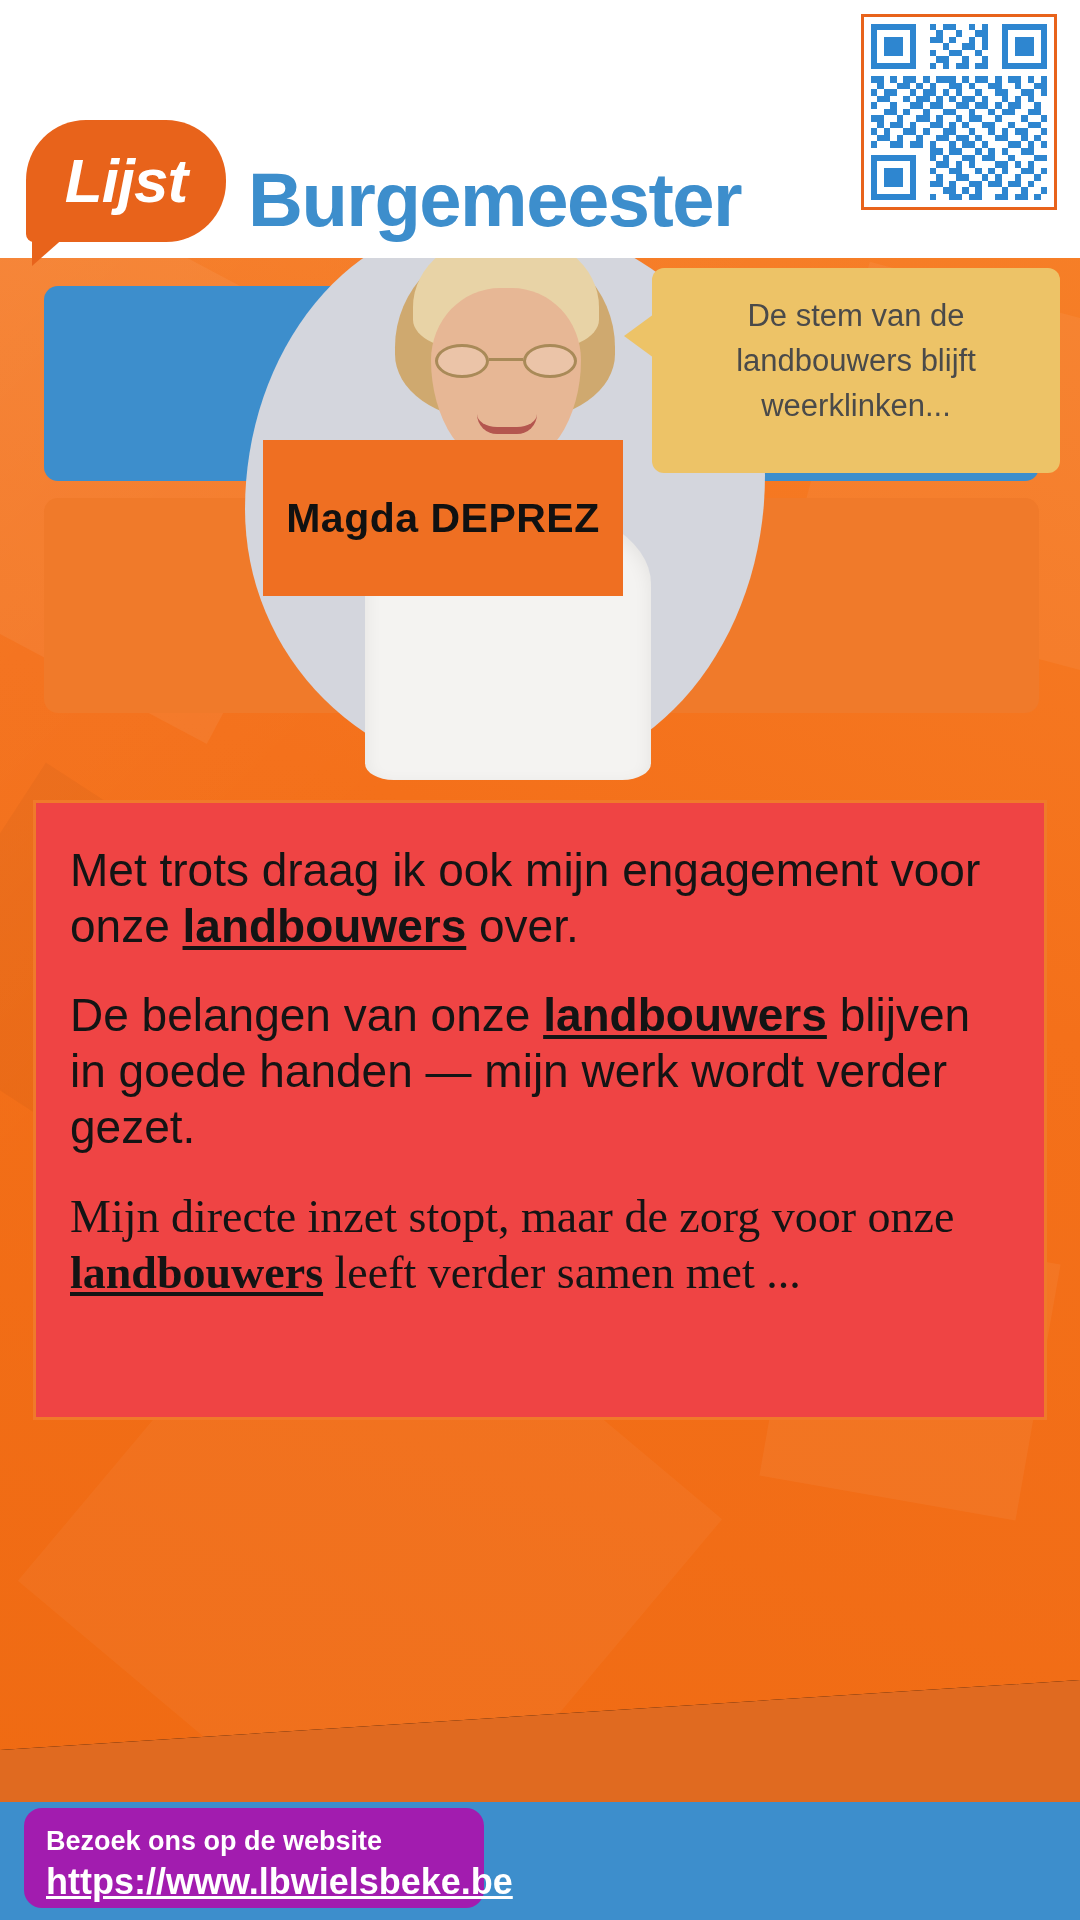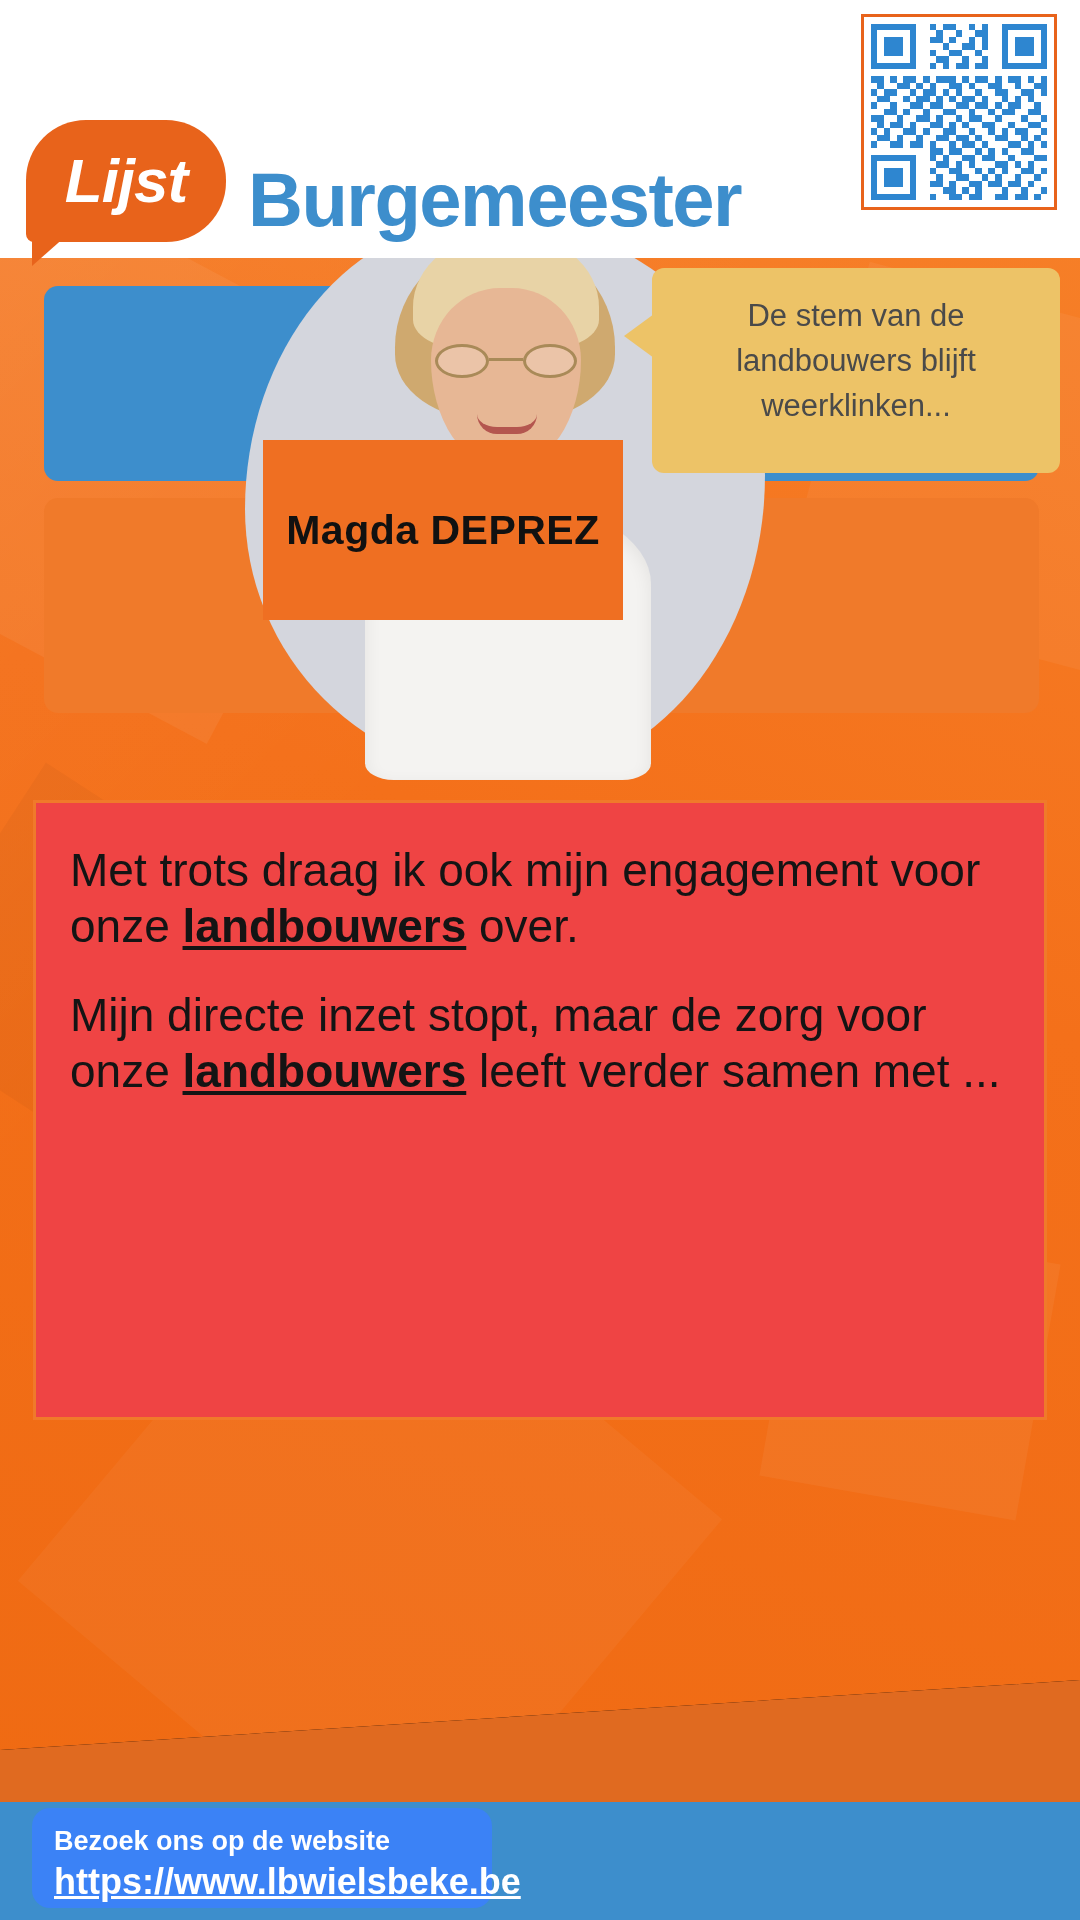--- a/index.html
+++ b/index.html
@@ -250,21 +250,21 @@
     color: #4a4a4a;
     font-size: 31px;
     line-height: 1.45;
   }
 
   .name-plate {
     position: absolute;
     left: 263px;
     top: 182px;
     width: 360px;
-    height: 180px;
+    height: 156px;
     background: #ef6f22;
     z-index: 9;
     display: flex;
     align-items: center;
     justify-content: center;
   }
   .name-plate-text {
     color: #111111;
     font-size: 41px;
     font-weight: bold;
@@ -282,21 +282,21 @@
     border: 3px solid #f07a2a;
     padding: 40px 34px 20px 34px;
     z-index: 7;
   }
   .msg-p {
     color: #141414;
     font-size: 46px;
     line-height: 1.21;
     margin-bottom: 34px;
   }
-  .msg-p:last-child { margin-bottom: 0; }
+  .msg-p:last-child { margin-bottom: 0; font-family: Liberation Serif, serif; }
   .hl {
     font-weight: bold;
     text-decoration: underline;
     text-underline-offset: 4px;
   }
 
   
   .wedge {
     position: absolute;
     left: 0;
@@ -311,25 +311,25 @@
     position: absolute;
     left: 0;
     bottom: 0;
     width: 1080px;
     height: 118px;
     background: #3d8ecc;
     z-index: 8;
   }
   .footer-pill {
     position: absolute;
-    left: 32px;
+    left: 24px;
     bottom: 12px;
     width: 460px;
     height: 100px;
-    background: #3b82f6;
+    background: #a21caf;
     border-radius: 18px;
     z-index: 9;
     padding: 16px 22px;
   }
   .footer-line1 {
     color: #ffffff;
     font-size: 27px;
     font-weight: bold;
     line-height: 1.3;
   }
@@ -597,20 +597,23 @@
       <polygon points="0,130 1080,60 1080,300 0,300" fill="#e0enone"></polygon>
       <polygon points="0,130 1080,60 1080,300 0,300" fill="#e06a20"></polygon>
     </svg>
   </div>
 
   <div class="message-card">
     <p class="msg-p">
       <span>Met trots draag ik ook mijn engagement voor onze </span><span class="hl">landbouwers</span><span> over.</span>
     </p>
     <p class="msg-p">
+      <span>De belangen van onze </span><span class="hl">landbouwers</span><span> blijven in goede handen —  mijn werk wordt verder gezet.</span>
+    </p>
+    <p class="msg-p">
       <span>Mijn directe inzet stopt, maar de zorg voor onze </span><span class="hl">landbouwers</span><span> leeft verder samen met ...</span>
     </p>
   </div>
 
   <div class="footer-bar"></div>
   <div class="footer-pill">
     <div class="footer-line1">Bezoek ons op de website</div>
     <a class="footer-link" href="#">https://www.lbwielsbeke.be</a>
   </div>
 

